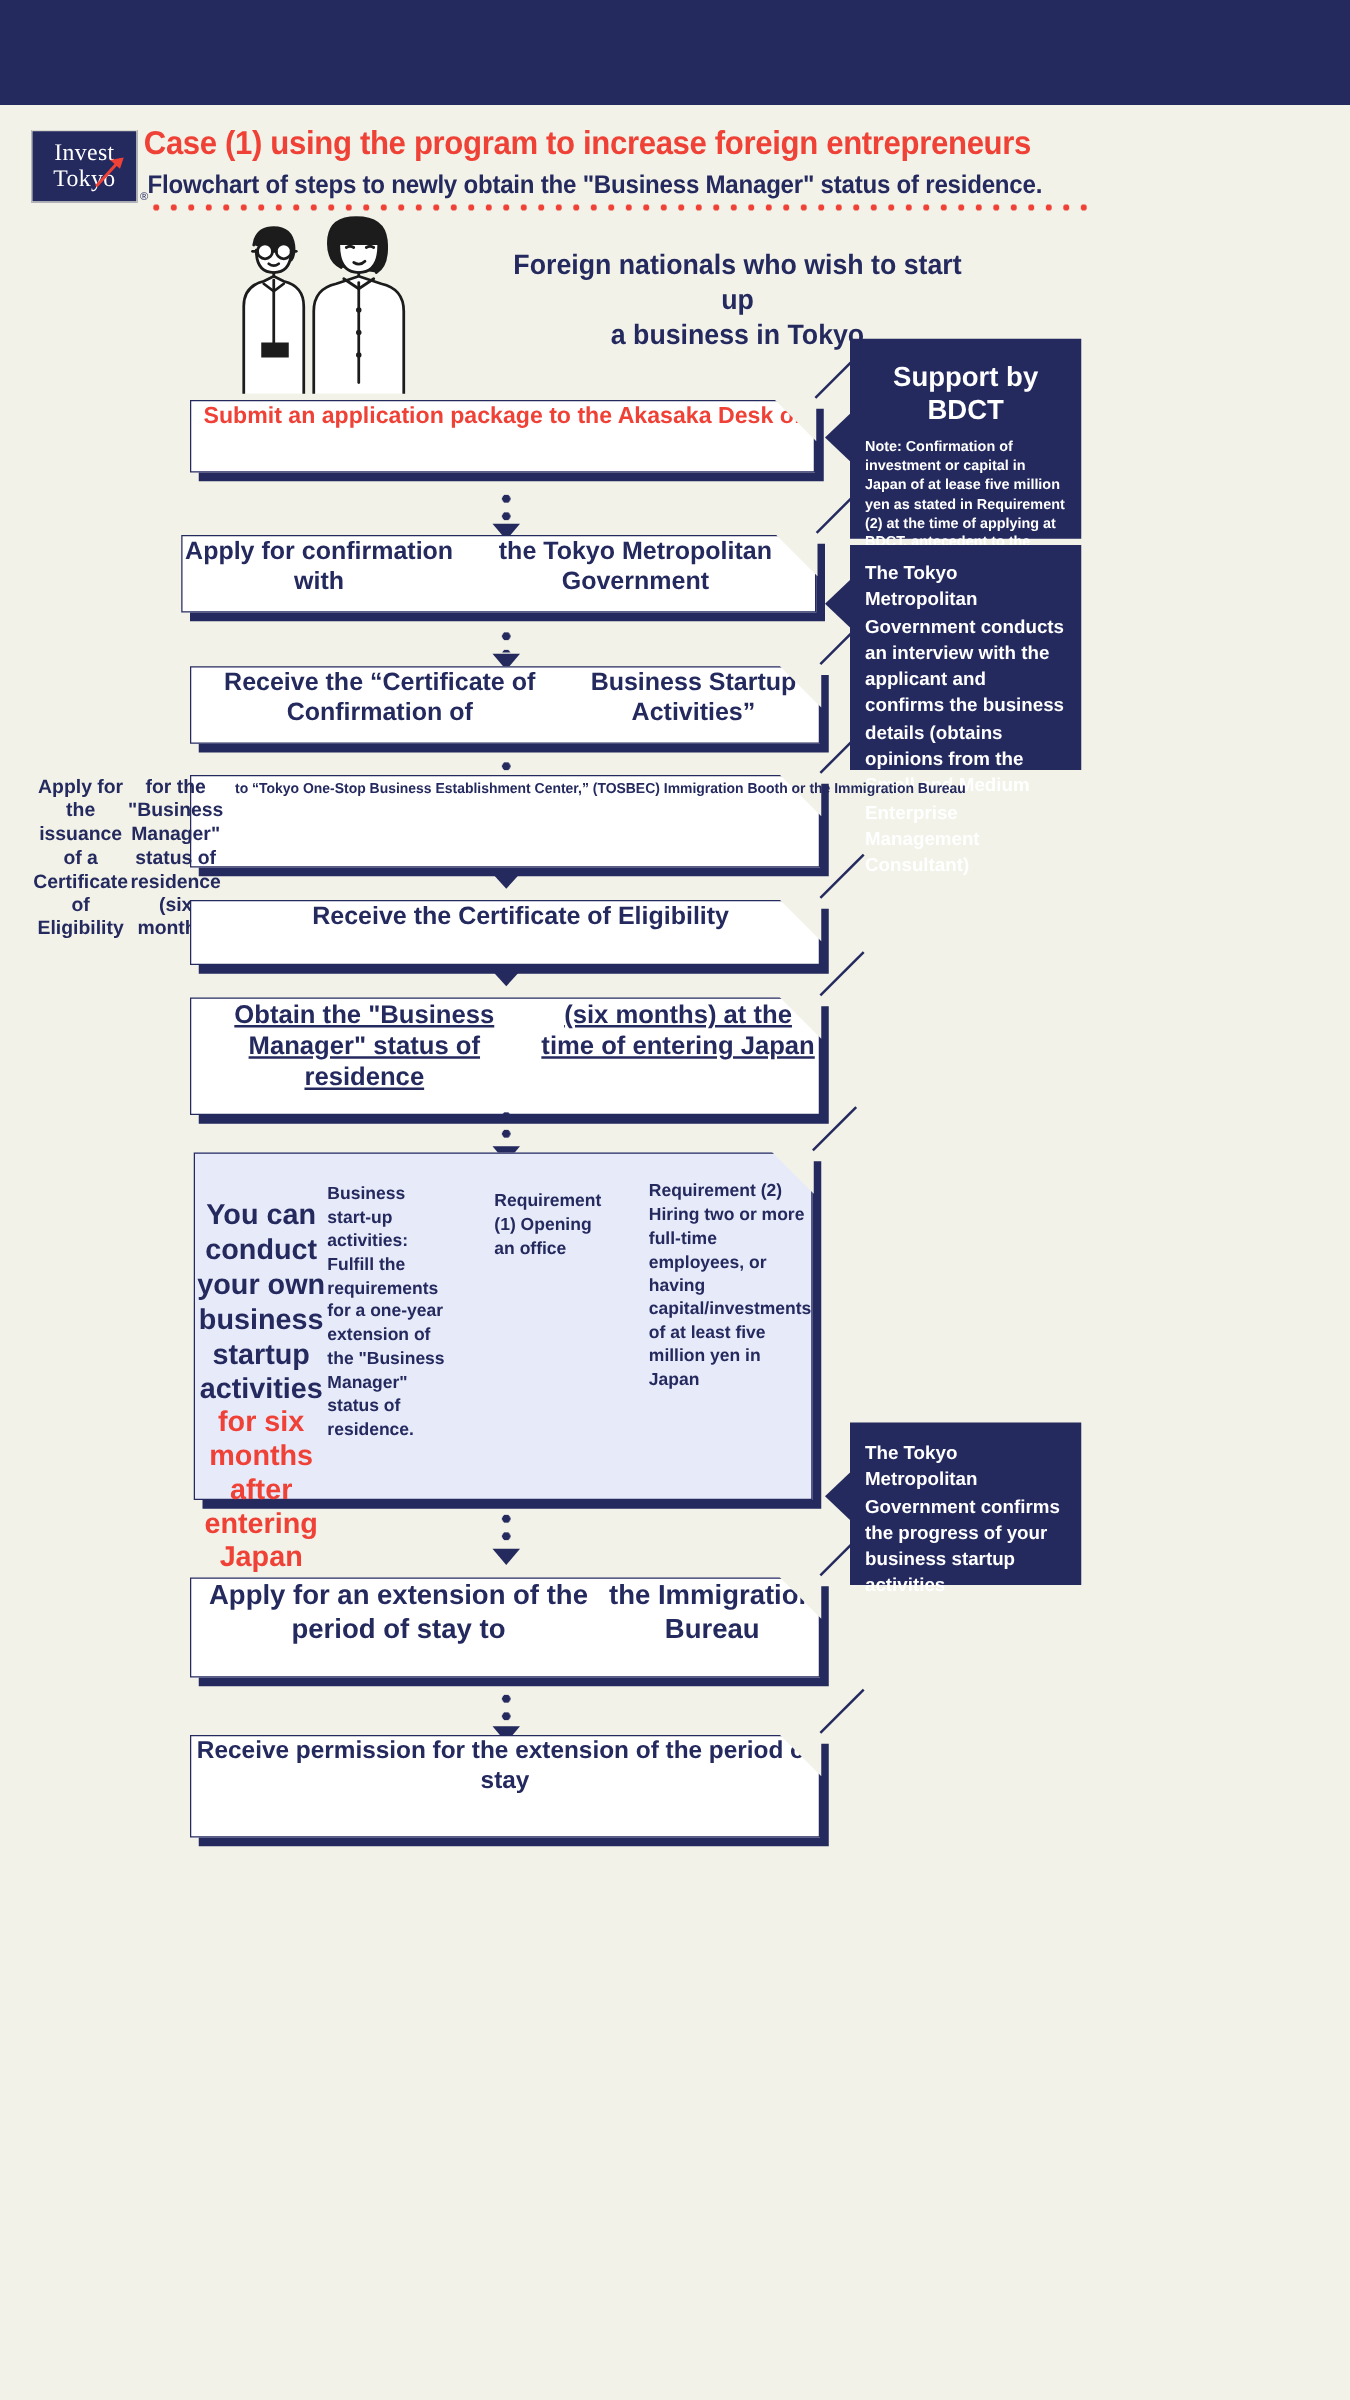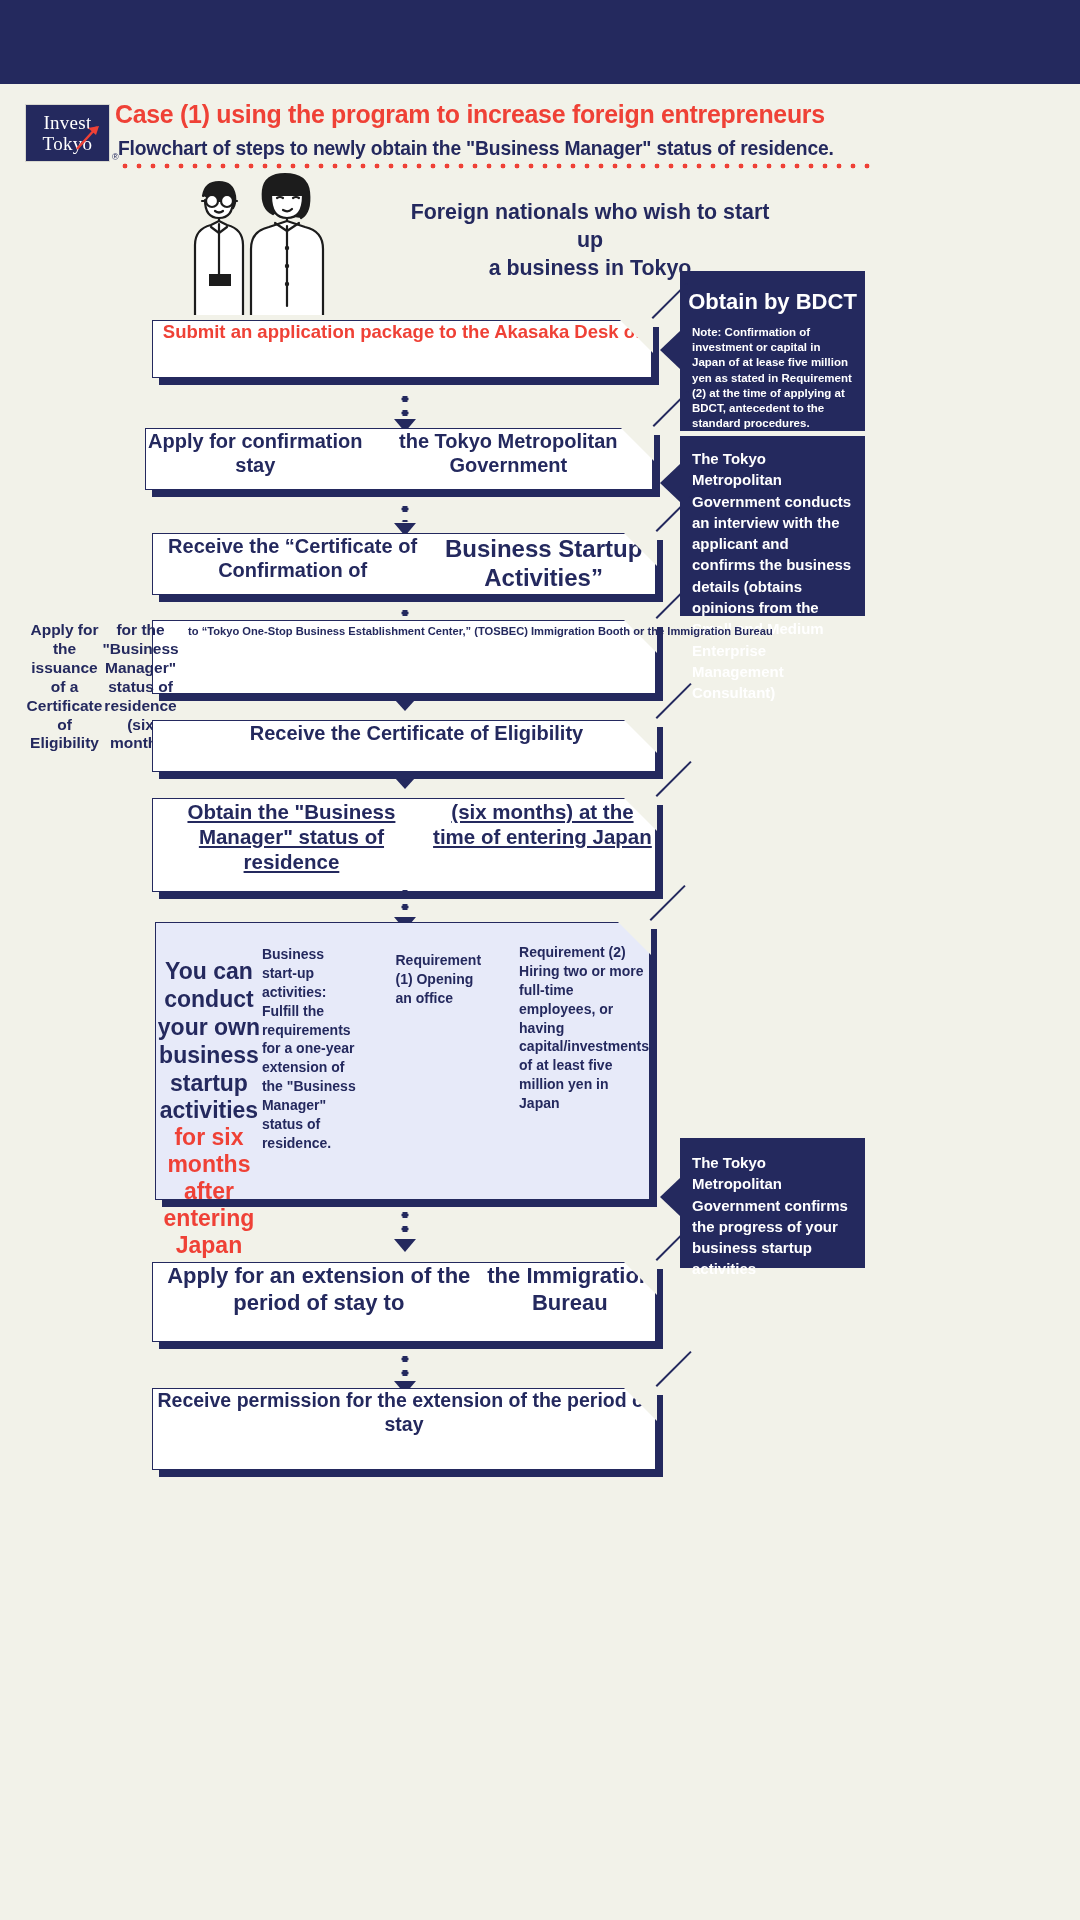--- a/index.html
+++ b/index.html
@@ -167,21 +167,21 @@
   </g>
 </svg>
 
 <div class="hero-text">
   <div>Foreign nationals who wish to start up</div>
   <div>a business in Tokyo</div>
 </div>
 
 <div class="callout" style="left:680px; top:271px; width:185px; height:160px;">
   <div class="ptr" style="top:60px;"></div>
-  <div class="hd" style="padding:18px 6px 10px;">Obtain by BDCT</div>
+  <div class="hd" style="padding:18px 6px 10px;">Support by BDCT</div>
   <div class="bd" style="padding:0 12px;">Note: Confirmation of investment or capital in Japan of at lease five million yen as stated in Requirement (2) at the time of applying at BDCT, antecedent to the standard procedures.</div>
 </div>
 
 <div class="callout" style="left:680px; top:436px; width:185px; height:180px;">
   <div class="ptr" style="top:28px;"></div>
   <div class="bd2" style="padding:12px 12px;">The Tokyo Metropolitan Government conducts an interview with the applicant and confirms the business details (obtains opinions from the Small and Medium Enterprise Management Consultant)</div>
 </div>
 
 <div class="callout" style="left:680px; top:1138px; width:185px; height:130px;">
   <div class="ptr" style="top:40px;"></div>
@@ -194,33 +194,33 @@
   <div class="t red" style="font-size:18.5px;">Submit an application package to the Akasaka Desk of</div>
 </div>
 <div class="conn" style="left:394px; top:392px; height:40px;">
   <div class="dots" style="height:26px;"></div>
   <div class="head" style="top:27px;"></div>
 </div>
 
 <div class="fbox" style="left:145px; top:428px; width:508px; height:62px;">
   <div class="fold"></div>
   <div class="fold-line"></div>
-  <div class="t" style="font-size:20px;">Apply for confirmation stay</div>
+  <div class="t" style="font-size:20px;">Apply for confirmation with</div>
   <div class="t" style="font-size:20px;">the Tokyo Metropolitan Government</div>
 </div>
 <div class="conn" style="left:394px; top:502px; height:34px;">
   <div class="dots" style="height:20px;"></div>
   <div class="head" style="top:21px;"></div>
 </div>
 
 <div class="fbox" style="left:152px; top:533px; width:504px; height:62px;">
   <div class="fold"></div>
   <div class="fold-line"></div>
   <div class="t" style="font-size:20px;">Receive the “Certificate of Confirmation of</div>
-  <div class="t" style="font-size:24px;">Business Startup Activities”</div>
+  <div class="t" style="font-size:20px;">Business Startup Activities”</div>
 </div>
 <div class="conn" style="left:394px; top:606px; height:32px;">
   <div class="dots" style="height:18px;"></div>
   <div class="head" style="top:19px;"></div>
 </div>
 
 <div class="fbox" style="left:152px; top:620px; width:504px; height:74px;">
   <div class="fold"></div>
   <div class="fold-line"></div>
   <div class="t" style="font-size:15.5px;">Apply for the issuance of a Certificate of Eligibility</div>

